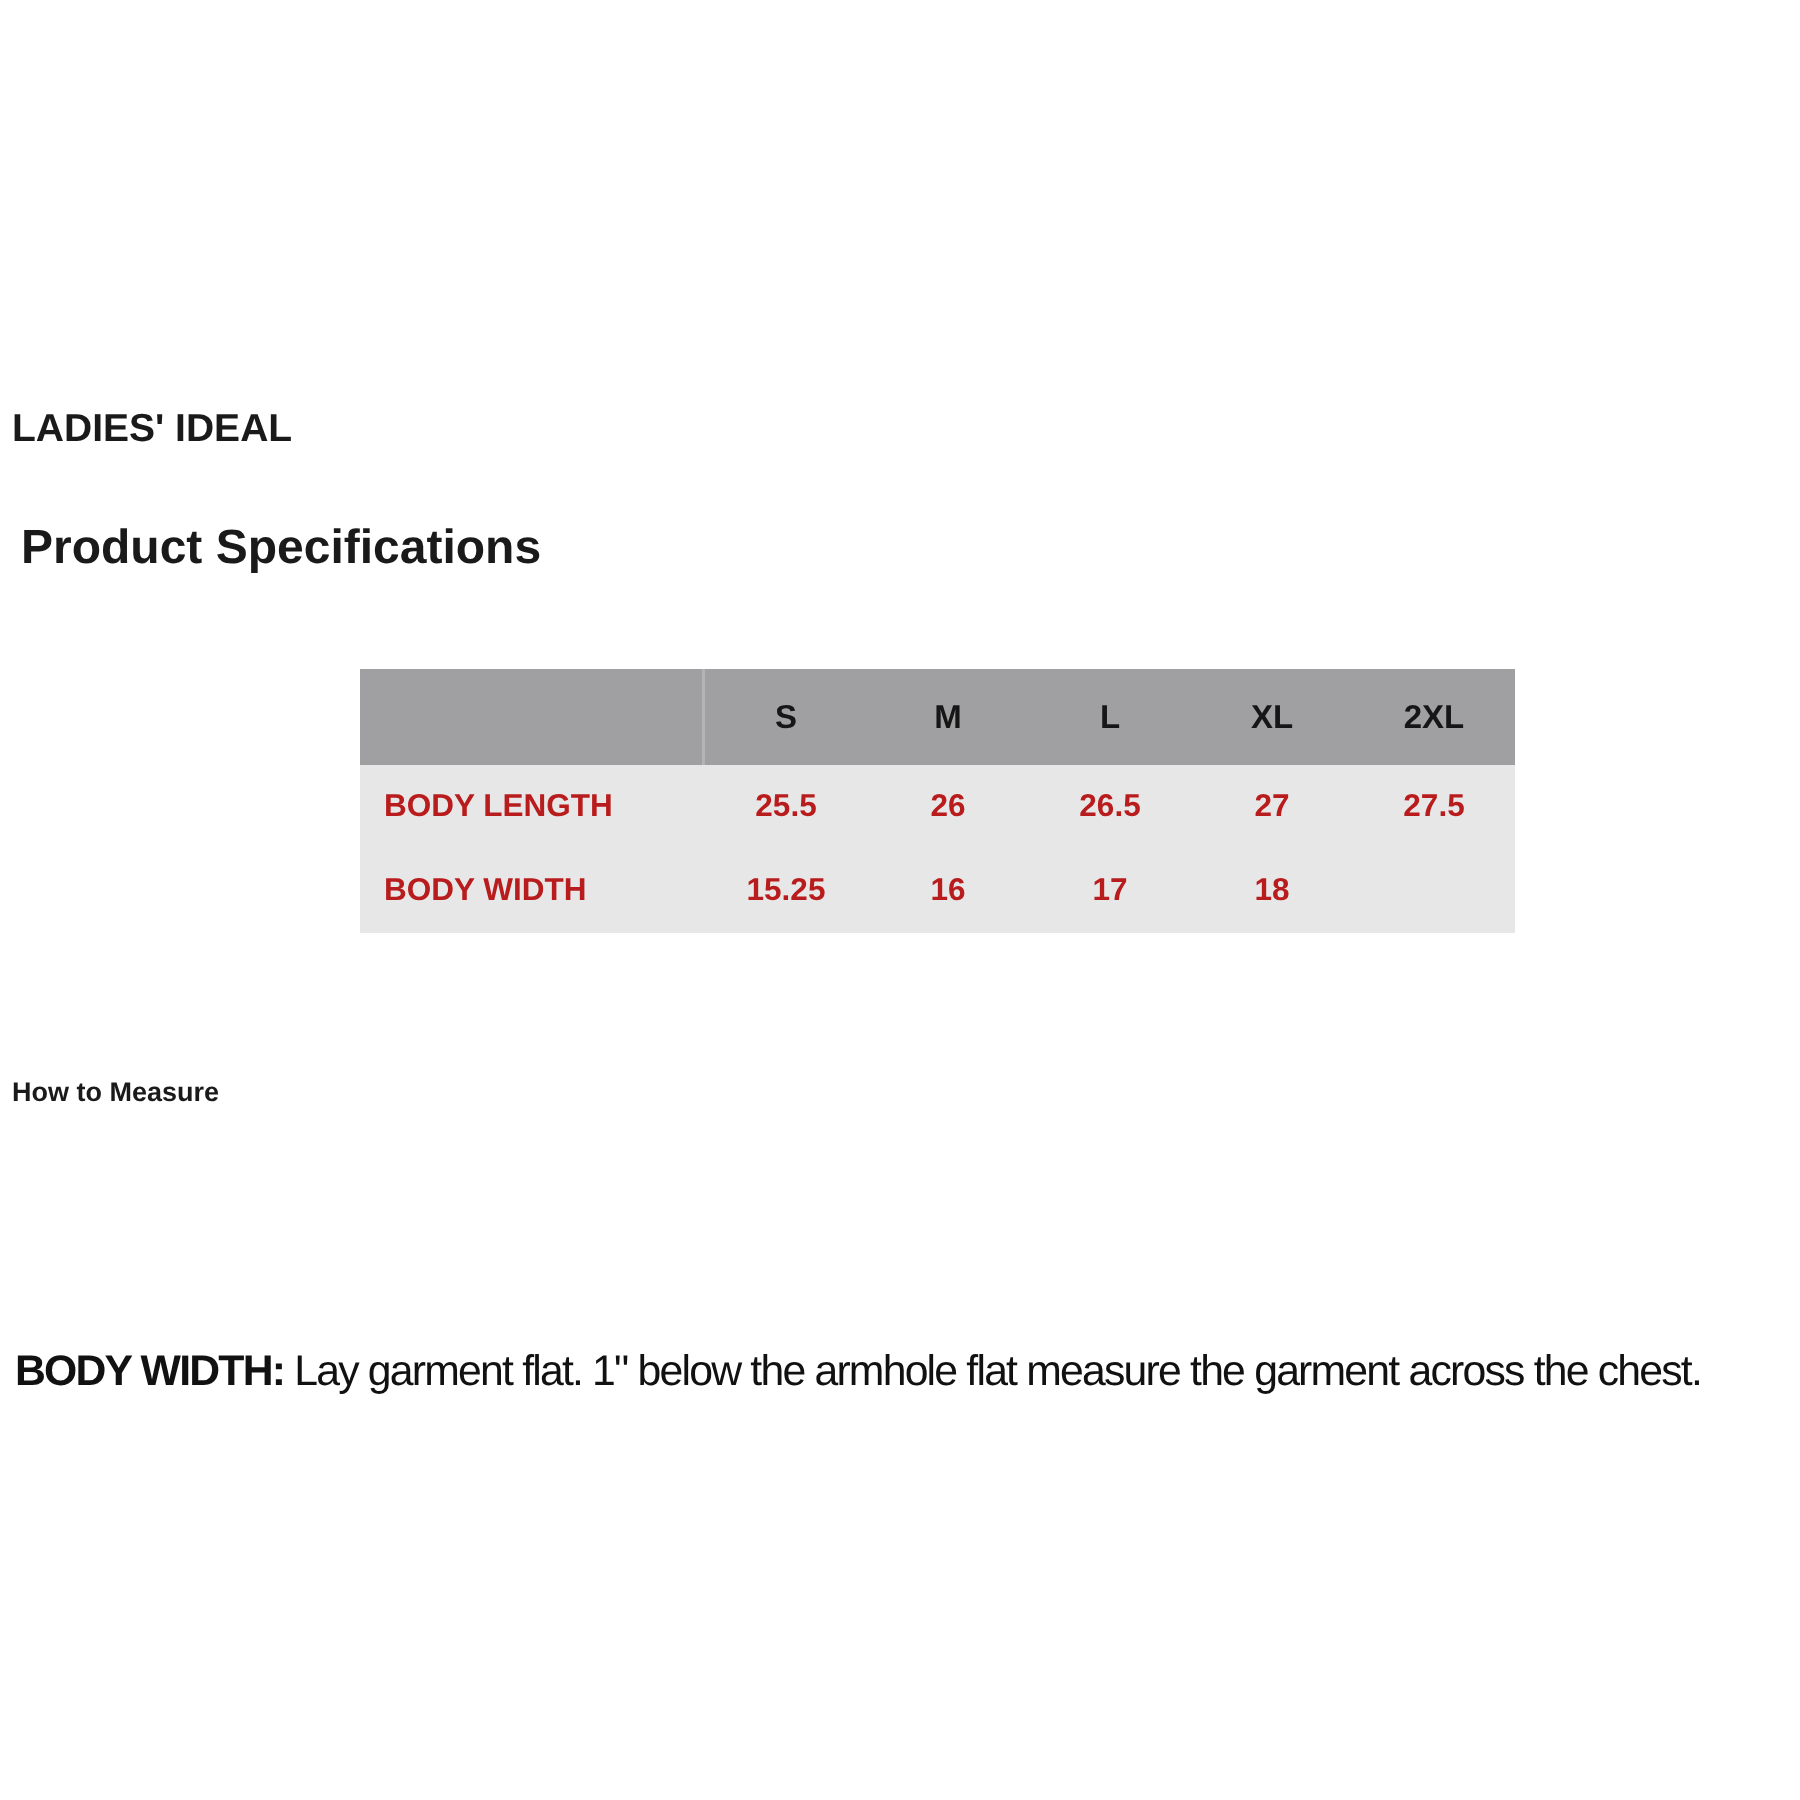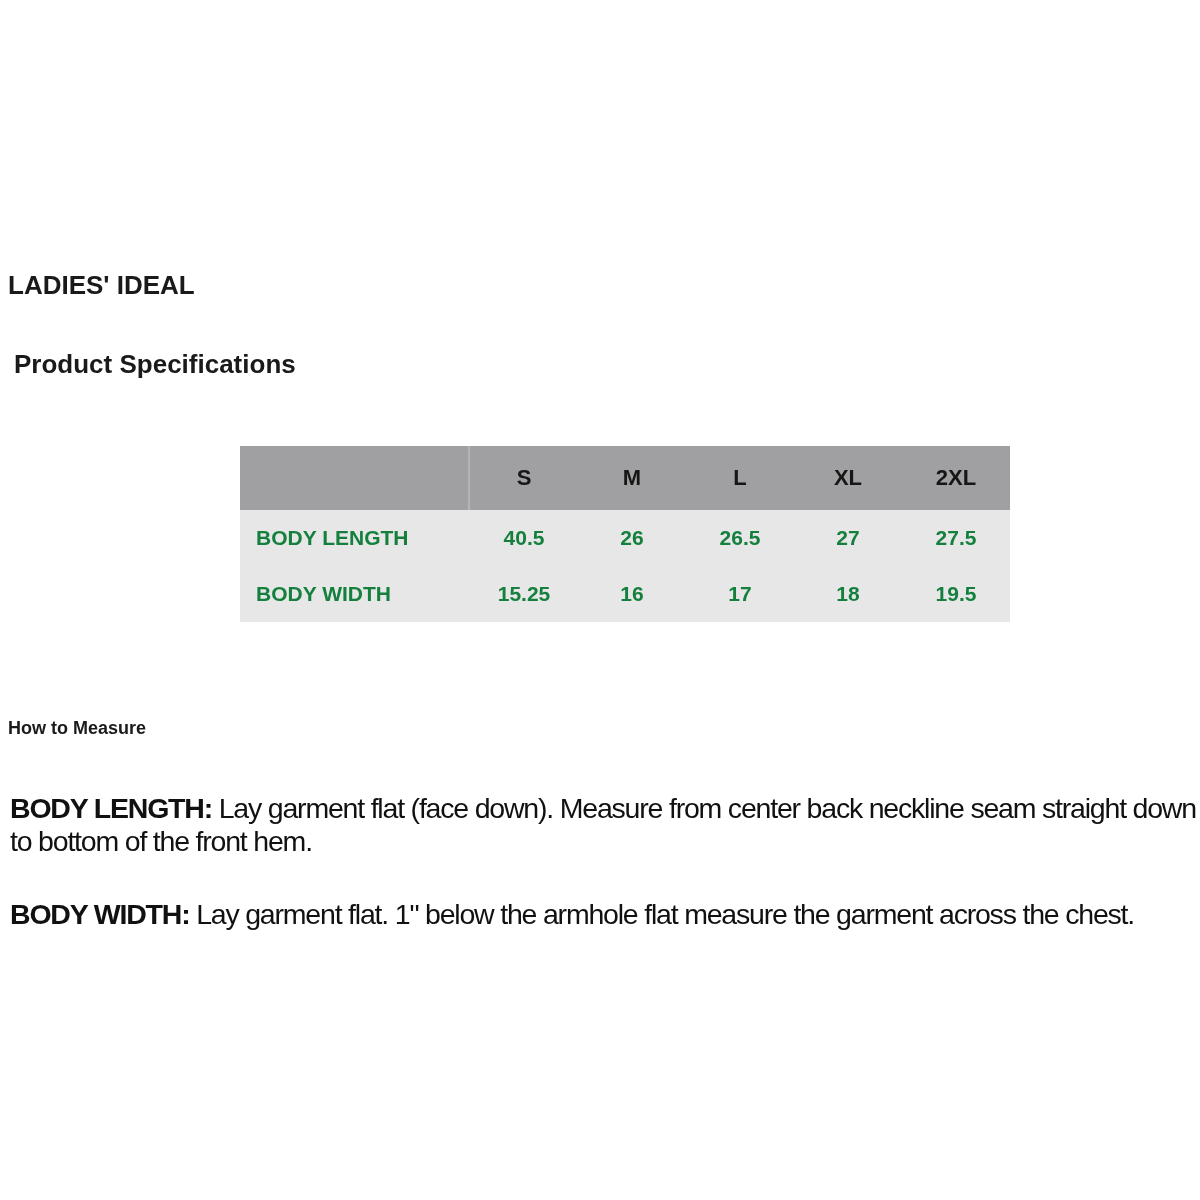--- a/index.html
+++ b/index.html
@@ -39,21 +39,21 @@
     font-size: 41px;
     line-height: 46px;
     letter-spacing: -1px;
     -webkit-text-stroke: 1.6px #151515;
     paint-order: stroke fill;
   }
   .section-title {
     position: absolute;
     left: 14px;
     top: 349px;
-    font-size: 26px;
+    font-size: 32px;
     font-weight: bold;
     line-height: 30px;
   }
 
   
   .size-table {
     position: absolute;
     left: 240px;
     top: 446px;
     width: 770px;
@@ -82,21 +82,21 @@
     display: grid;
     grid-template-columns: 230px repeat(5, 108px);
     height: 56px;
   }
   .td {
     display: flex;
     align-items: center;
     justify-content: center;
     font-size: 21px;
     font-weight: bold;
-    color: #15803d;
+    color: #b91c1c;
   }
   .td.row-label {
     justify-content: flex-start;
     padding-left: 16px;
   }
 
   
   .howto-heading {
     position: absolute;
     left: 8px;
@@ -134,40 +134,36 @@
       <div class="th corner"></div>
       <div class="th">S</div>
       <div class="th">M</div>
       <div class="th">L</div>
       <div class="th">XL</div>
       <div class="th">2XL</div>
     </div>
     <div class="tbody">
       <div class="tr">
         <div class="td row-label">BODY LENGTH</div>
-        <div class="td">40.5</div>
+        <div class="td">25.5</div>
         <div class="td">26</div>
         <div class="td">26.5</div>
         <div class="td">27</div>
         <div class="td">27.5</div>
       </div>
       <div class="tr">
         <div class="td row-label">BODY WIDTH</div>
         <div class="td">15.25</div>
         <div class="td">16</div>
         <div class="td">17</div>
         <div class="td">18</div>
-        <div class="td">19.5</div>
       </div>
     </div>
   </div>
 
   <div class="howto-heading">How to Measure</div>
 
-  <p class="instruction instruction-1">
-    <span class="ilabel">BODY LENGTH:</span><span> Lay garment flat (face down). Measure from center back neckline seam straight down to bottom of the front hem.</span>
-  </p>
 
   <p class="instruction instruction-2">
     <span class="ilabel">BODY WIDTH:</span><span> Lay garment flat. 1" below the armhole flat measure the garment across the chest.</span>
   </p>
 
 </div>
 
 </body></html>

